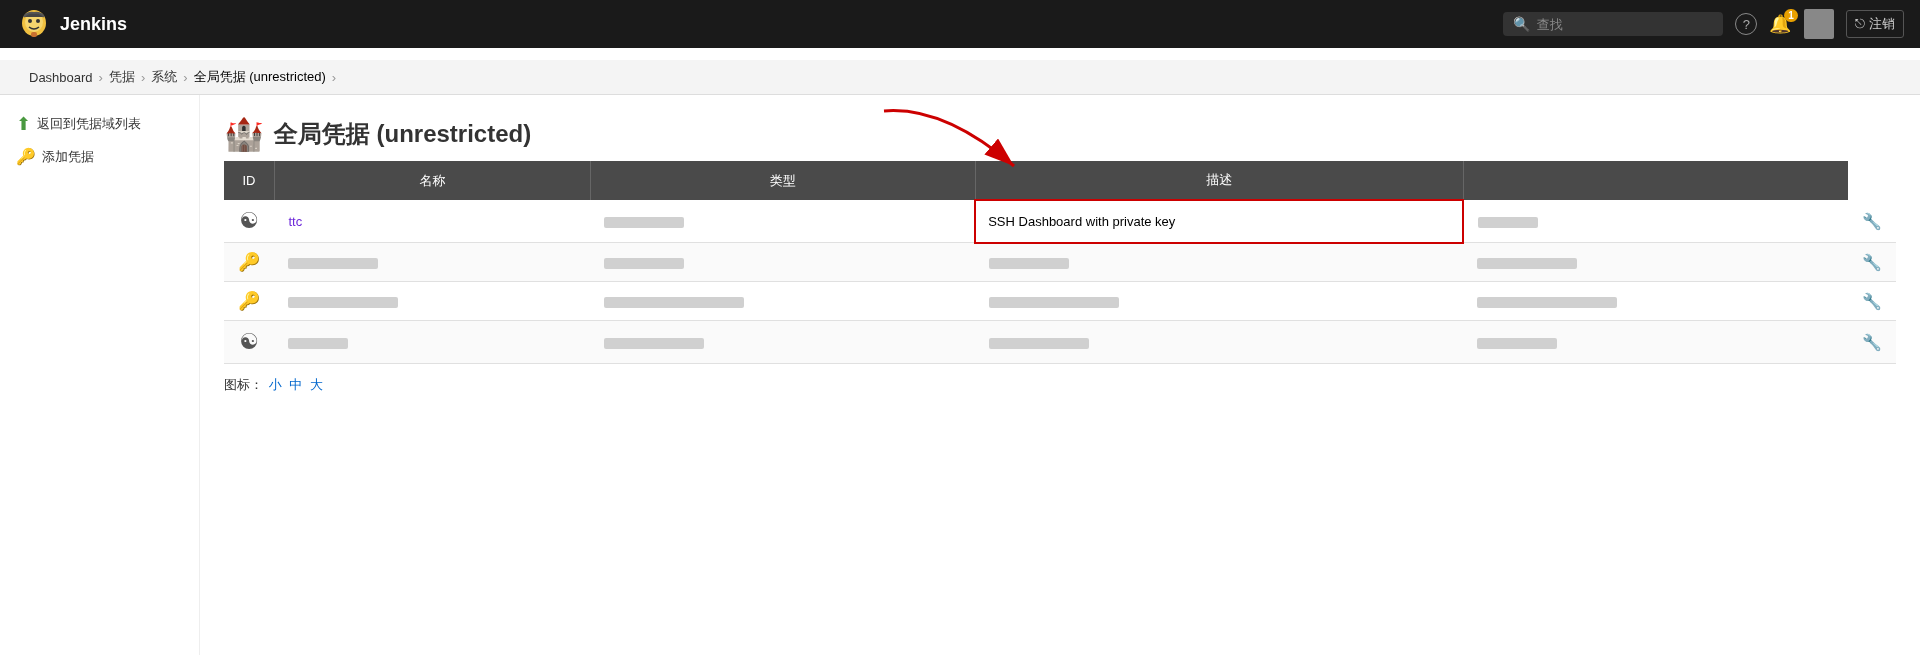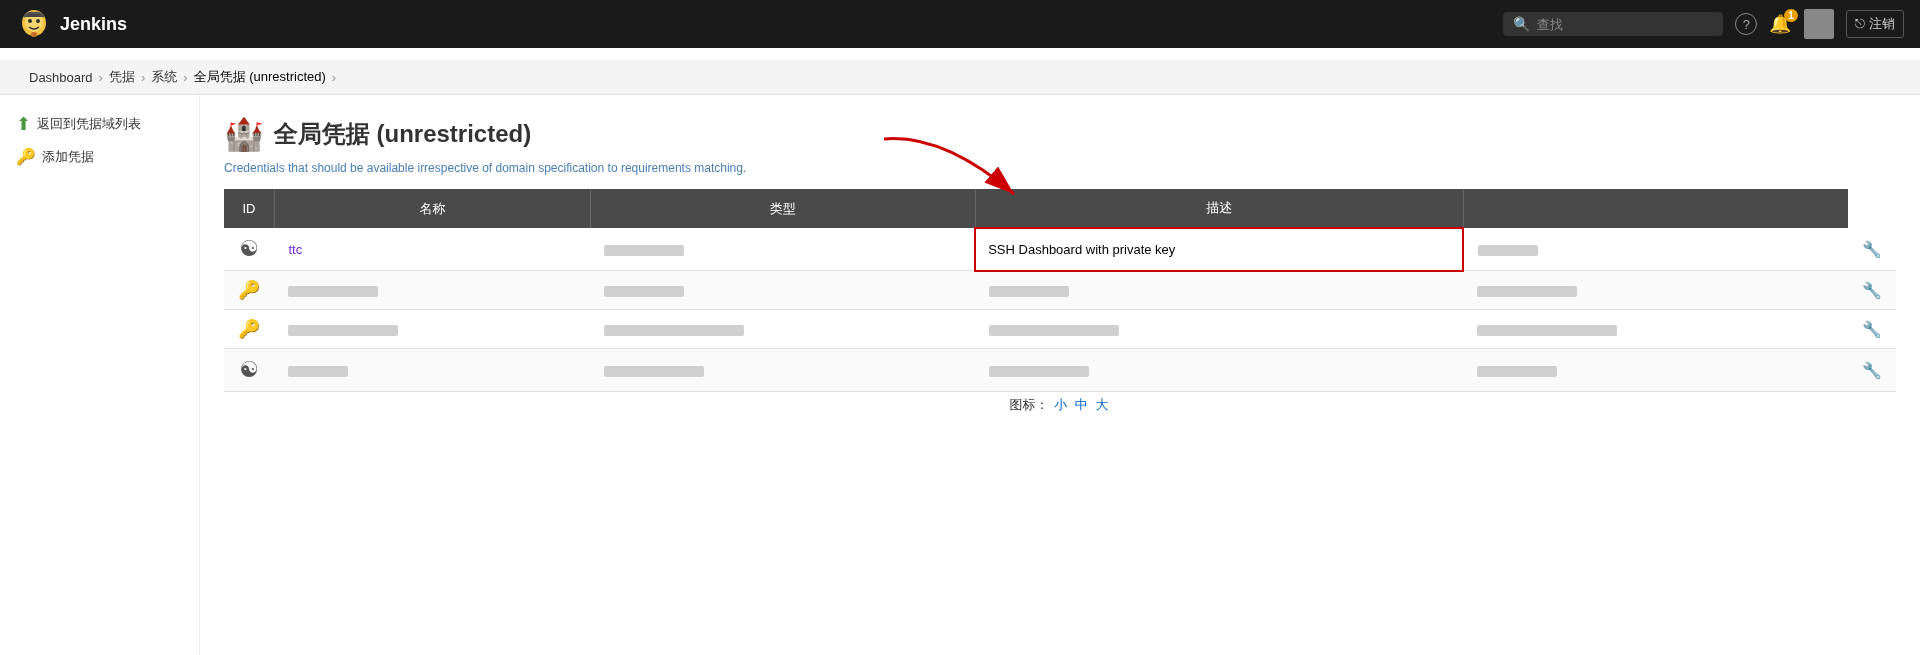--- a/index.html
+++ b/index.html
@@ -152,21 +152,21 @@
     }
     .subtitle {
       font-size: 12px;
       color: #4a7fb5;
       margin-bottom: 14px;
     }
 
     
     .arrow-container {
       position: relative;
-      margin-bottom: 4px;
+      margin-bottom: 12px;
     }
     .red-arrow {
       position: absolute;
       top: -60px;
       left: 640px;
       pointer-events: none;
       z-index: 10;
     }
 
     
@@ -222,21 +222,20 @@
     .wrench-icon {
       color: #555;
       font-size: 16px;
       cursor: pointer;
     }
 
     
     .icon-size-row {
       font-size: 13px;
       color: #333;
-      text-align: center;
     }
     .icon-size-row a { color: #0066cc; text-decoration: none; margin: 0 2px; }
 
     
     .blurred-block {
       display: inline-block;
       background: #d0d0d0;
       border-radius: 2px;
       height: 11px;
       vertical-align: middle;
@@ -302,21 +301,20 @@
       <span>添加凭据</span>
     </div>
   </div>
 
   <div class="content">
 
     <div class="page-title-row">
       <span class="page-title-icon">🏰</span>
       <h1 class="page-title">全局凭据 (unrestricted)</h1>
     </div>
-    <div class="subtitle">Credentials that should be available irrespective of domain specification to requirements matching.</div>
 
     <div class="arrow-container">
       <svg class="red-arrow" width="180" height="80" viewBox="0 0 180 80">
         <defs>
           <marker id="arrowhead" markerWidth="10" markerHeight="7" refX="10" refY="3.5" orient="auto">
             <polygon points="0 0, 10 3.5, 0 7" fill="#cc0000"></polygon>
           </marker>
         </defs>
         <path d="M 20 10 Q 80 5 150 65" stroke="#cc0000" stroke-width="3" fill="none" marker-end="url(#arrowhead)"></path>
       </svg>

